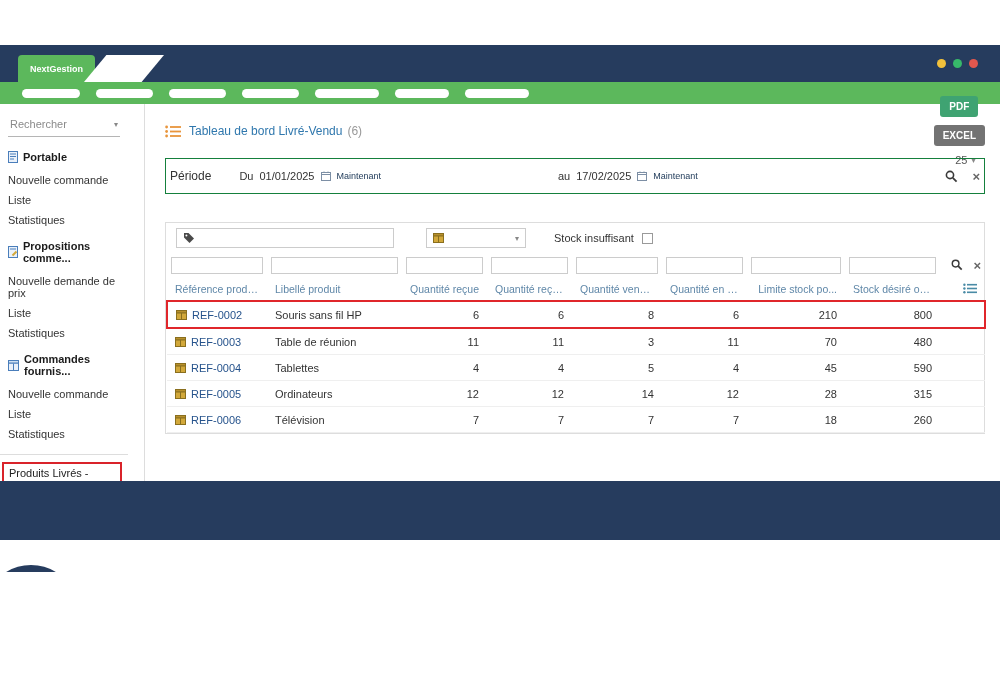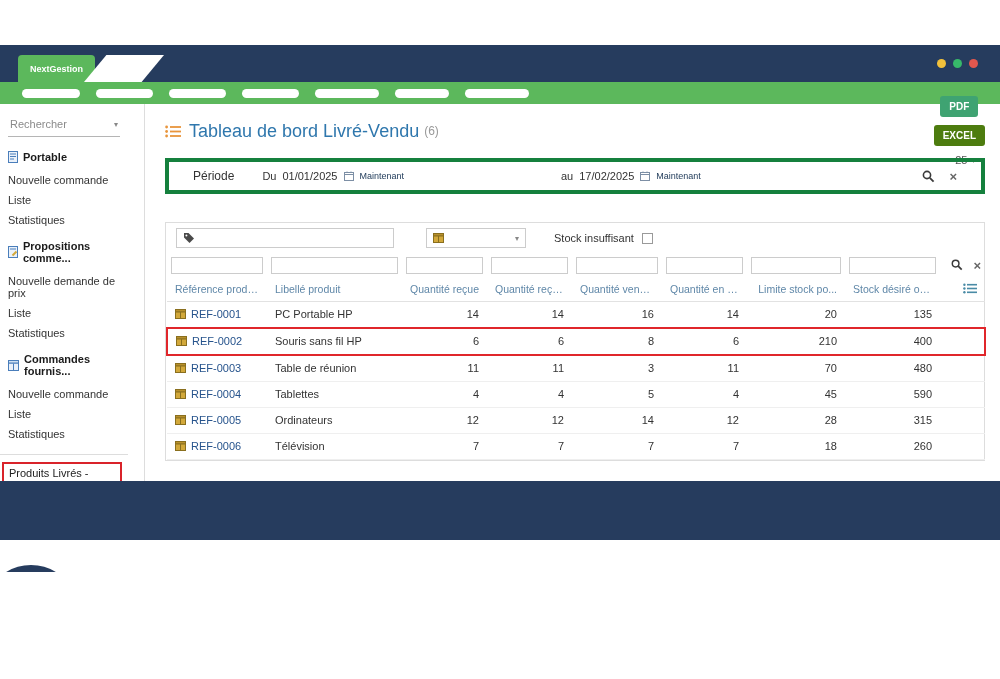--- a/index.html
+++ b/index.html
@@ -29,30 +29,30 @@
   .caret { font-size:8px; color:#888; }
   .side-section { margin-top:10px; }
   .side-title { display:flex; align-items:center; gap:5px; font-weight:bold; color:#1b1b1b; margin-bottom:7px; }
   .side-item { padding:4px 0; color:#333; cursor:pointer; }
   .selected-wrap { border-top:1px solid #ddd; margin:10px -8px 0 -8px; padding:7px 6px 0 2px; }
   .selected-item { display:inline-block; border:2px solid #d9232a; padding:3px 5px; color:#222; }
 
   
   .main { position:absolute; left:146px; top:104px; right:0; bottom:91px; background:#fff; }
   .toolbar { position:absolute; left:19px; right:15px; top:14px; height:26px; display:flex; align-items:center; }
-  .title { color:#2f77ad; font-size:18px; margin-left:8px; }
+  .title { color:#2f77ad; font-size:12px; margin-left:8px; }
   .count { color:#999; font-size:12px; margin-left:5px; }
   .toolbar-right { margin-left:auto; display:flex; align-items:center; gap:8px;flex-direction:column; }
   .btn { font-size:10px; font-weight:bold; color:#fff; padding:5px 9px; border-radius:3px; cursor:pointer; }
   .btn-pdf { background:#3fa372; }
-  .btn-excel { background:#4d7c0f; }
+  .btn-excel { background:#737373; }
   .page-size { color:#555; font-size:11px; margin-left:12px; display:flex; gap:4px; align-items:center; cursor:pointer; }
 
-  .period-panel { position:absolute; left:19px; right:15px; top:54px; height:36px; border:4px solid #15803d;
-                  display:flex; align-items:center; padding:0 24px; font-size:11px; color:#333; }
+  .period-panel { position:absolute; left:19px; right:15px; top:54px; height:36px; border:1px solid #15803d;
+                  display:flex; align-items:center; padding:0 4px; font-size:11px; color:#333; }
   .period-label { margin-right:28px; font-size:12px; }
   .grp { display:flex; align-items:center; gap:6px; }
   .now { font-size:9px; color:#26405e; }
   .center-grp { position:absolute; left:392px; }
   .panel-icons { margin-left:auto; display:flex; gap:14px; align-items:center; }
   .clear-x { color:#666; font-size:13px; font-weight:bold; cursor:pointer; line-height:1; }
 
   .table-panel { position:absolute; left:19px; right:15px; top:118px; border:1px solid #ddd; background:#fff; }
   .filter-a { display:flex; align-items:center; height:30px; padding:0 10px; }
   .boxed { border:1px solid #ccc; height:20px; background:#fff; display:flex; align-items:center; padding:0 6px; gap:5px; }
@@ -318,63 +318,41 @@
                     <rect x="4" y="0.9" width="10" height="1.6" fill="#4a8ba6"></rect>
                     <circle cx="1.4" cy="5.5" r="1.2" fill="#4a8ba6"></circle>
                     <rect x="4" y="4.7" width="10" height="1.6" fill="#4a8ba6"></rect>
                     <circle cx="1.4" cy="9.3" r="1.2" fill="#4a8ba6"></circle>
                     <rect x="4" y="8.5" width="10" height="1.6" fill="#4a8ba6"></rect>
                   </svg>
             </span>
           </th>
         </tr>
 
-        <tr class="row">
-          <td>
-                <span class="ref-cell">
-                  <span>
-                    <svg width="11" height="10" viewBox="0 0 11 10">
-                      <rect x="0.5" y="2.8" width="10" height="6.7" fill="#d2a83a" stroke="#8a6f1e"></rect>
-                      <rect x="0.5" y="0.5" width="10" height="2.3" fill="#b8902c" stroke="#8a6f1e"></rect>
-                      <line x1="5.5" y1="3" x2="5.5" y2="9.2" stroke="#8a6f1e"></line>
-                    </svg>
-                  </span>
-                  <a class="ref-link">REF-0001</a>
-                </span>
-              </td>
-          <td>PC Portable HP</td>
-          <td class="num">14</td>
-          <td class="num">14</td>
-          <td class="num">16</td>
-          <td class="num olive">14</td>
-          <td class="num">20</td>
-          <td class="num">135</td>
-          <td></td>
-        </tr>
 
         <tr class="row row-hl">
           <td>
                 <span class="ref-cell">
                   <span>
                     <svg width="11" height="10" viewBox="0 0 11 10">
                       <rect x="0.5" y="2.8" width="10" height="6.7" fill="#d2a83a" stroke="#8a6f1e"></rect>
                       <rect x="0.5" y="0.5" width="10" height="2.3" fill="#b8902c" stroke="#8a6f1e"></rect>
                       <line x1="5.5" y1="3" x2="5.5" y2="9.2" stroke="#8a6f1e"></line>
                     </svg>
                   </span>
                   <a class="ref-link">REF-0002</a>
                 </span>
               </td>
           <td>Souris sans fil HP</td>
           <td class="num">6</td>
           <td class="num">6</td>
           <td class="num">8</td>
           <td class="num olive">6</td>
           <td class="num">210</td>
-          <td class="num">400</td>
+          <td class="num">800</td>
           <td></td>
         </tr>
 
         <tr class="row">
           <td>
                 <span class="ref-cell">
                   <span>
                     <svg width="11" height="10" viewBox="0 0 11 10">
                       <rect x="0.5" y="2.8" width="10" height="6.7" fill="#d2a83a" stroke="#8a6f1e"></rect>
                       <rect x="0.5" y="0.5" width="10" height="2.3" fill="#b8902c" stroke="#8a6f1e"></rect>

